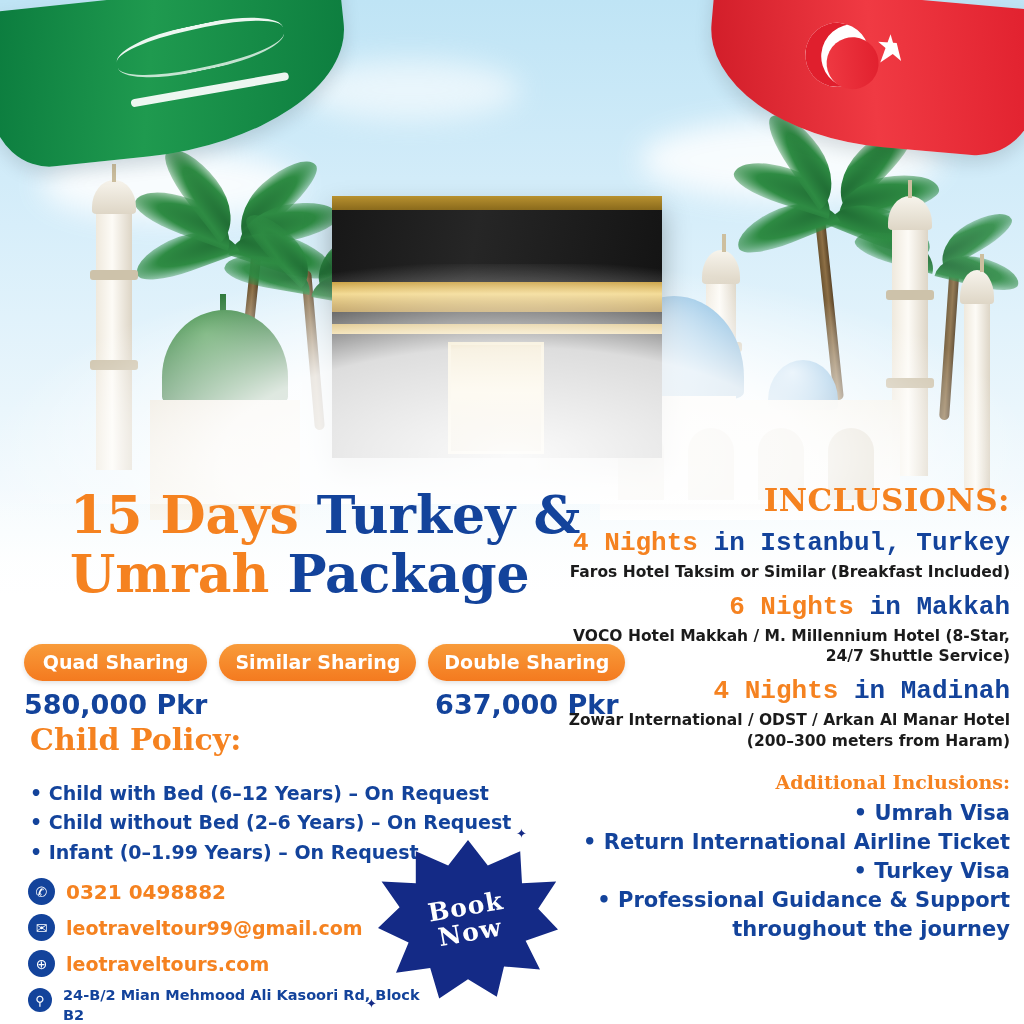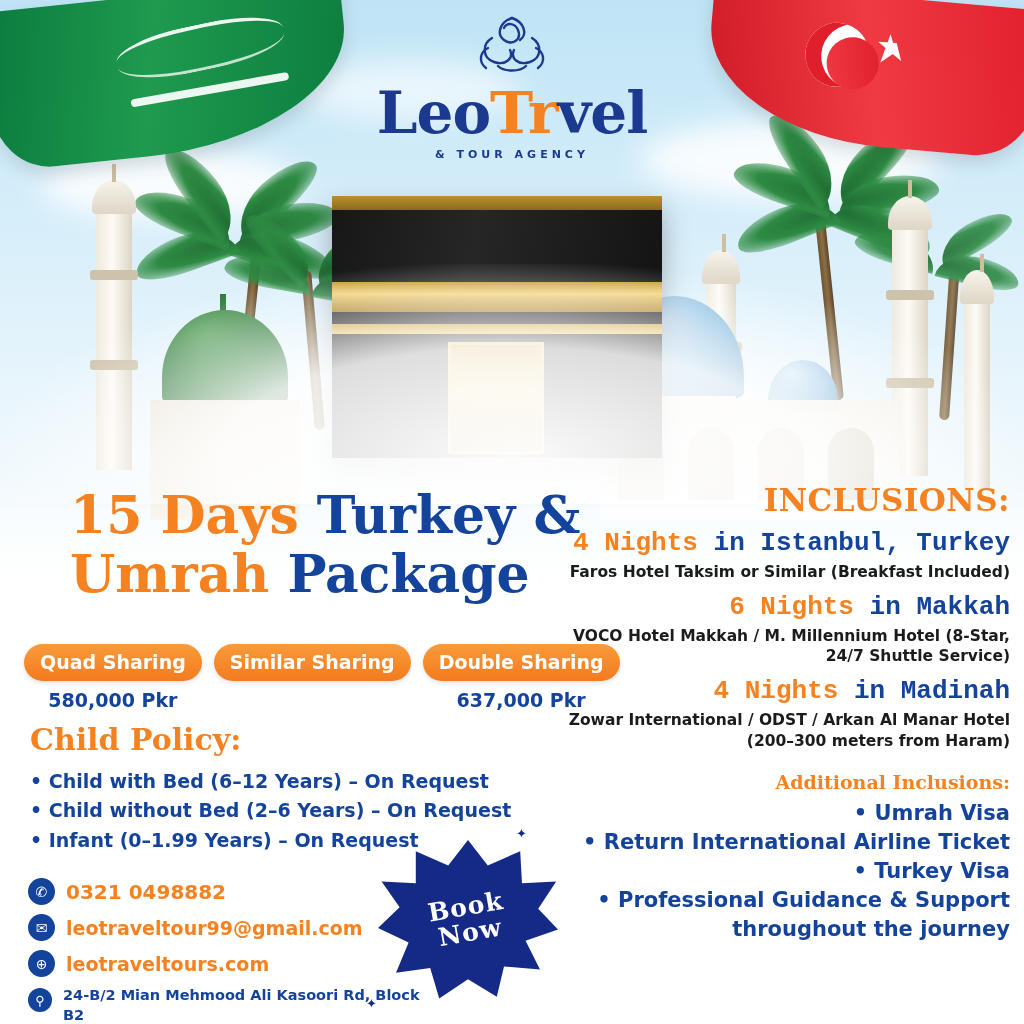--- a/index.html
+++ b/index.html
@@ -253,31 +253,31 @@
     font-size: 19px;
     padding: 7px 16px 8px;
     border-radius: 22px;
     white-space: nowrap;
     box-shadow: 0 2px 5px rgba(0,0,0,.12);
   }
   .price-val {
     margin-top: 8px;
     color: #13439b;
     font-weight: bold;
-    font-size: 19px;
+    font-size: 27px;
     white-space: nowrap;
   }
 
   
   .child-policy { position: absolute; left: 30px; top: 722px; width: 510px; }
   .cp-head {
     color: #f58220; font-weight: bold; font-size: 30px;
     font-family: "DejaVu Serif", serif;
   }
-  .cp-list { margin-top: 10px; }
+  .cp-list { margin-top: 22px; }
   .cp-item {
     color: #13439b; font-weight: bold; font-size: 19px; line-height: 1.55;
     white-space: nowrap;
   }
 
   
   .contacts { position: absolute; left: 28px; top: 878px; width: 400px; }
   .c-row { display: flex; align-items: center; gap: 11px; margin-bottom: 9px; }
   .c-ico {
     width: 27px; height: 27px; border-radius: 50%;
@@ -443,37 +443,20 @@
 
   <div class="flag flag-ksa">
     <div class="script"></div>
       <div class="sword"></div>
   </div>
   <div class="flag flag-tr">
     <div class="crescent"></div>
       <div class="star"></div>
   </div>
 
-  <div class="logo">
-    <svg class="logo-mark" viewBox="0 0 120 64">
-      <g fill="none" stroke="#1b3a8f" stroke-width="2.4" stroke-linecap="round">
-        <path d="M60 4 C48 8 44 20 52 26 C60 32 70 26 66 16 C63 9 55 8 52 14"></path>
-        <path d="M60 4 C72 8 76 20 68 26"></path>
-        <path d="M40 24 C30 30 30 44 42 48 C54 52 62 44 58 36"></path>
-        <path d="M80 24 C90 30 90 44 78 48 C66 52 58 44 62 36"></path>
-        <path d="M46 52 C52 58 68 58 74 52"></path>
-        <path d="M36 34 C28 38 26 48 34 54"></path>
-        <path d="M84 34 C92 38 94 48 86 54"></path>
-      </g>
-    </svg>
-    <div class="logo-word">
-      <span>Leo</span><span class="accent">Tr</span><span>vel</span>
-    </div>
-    <div class="logo-sub">&amp; TOUR AGENCY</div>
-  </div>
 
   <div class="title-block">
     <div class="title-line l1">
       <span>15 Days </span><span class="blue">Turkey &amp;</span>
     </div>
     <div class="title-line l2">
       <span>Umrah </span><span class="blue">Package</span>
     </div>
   </div>
 

